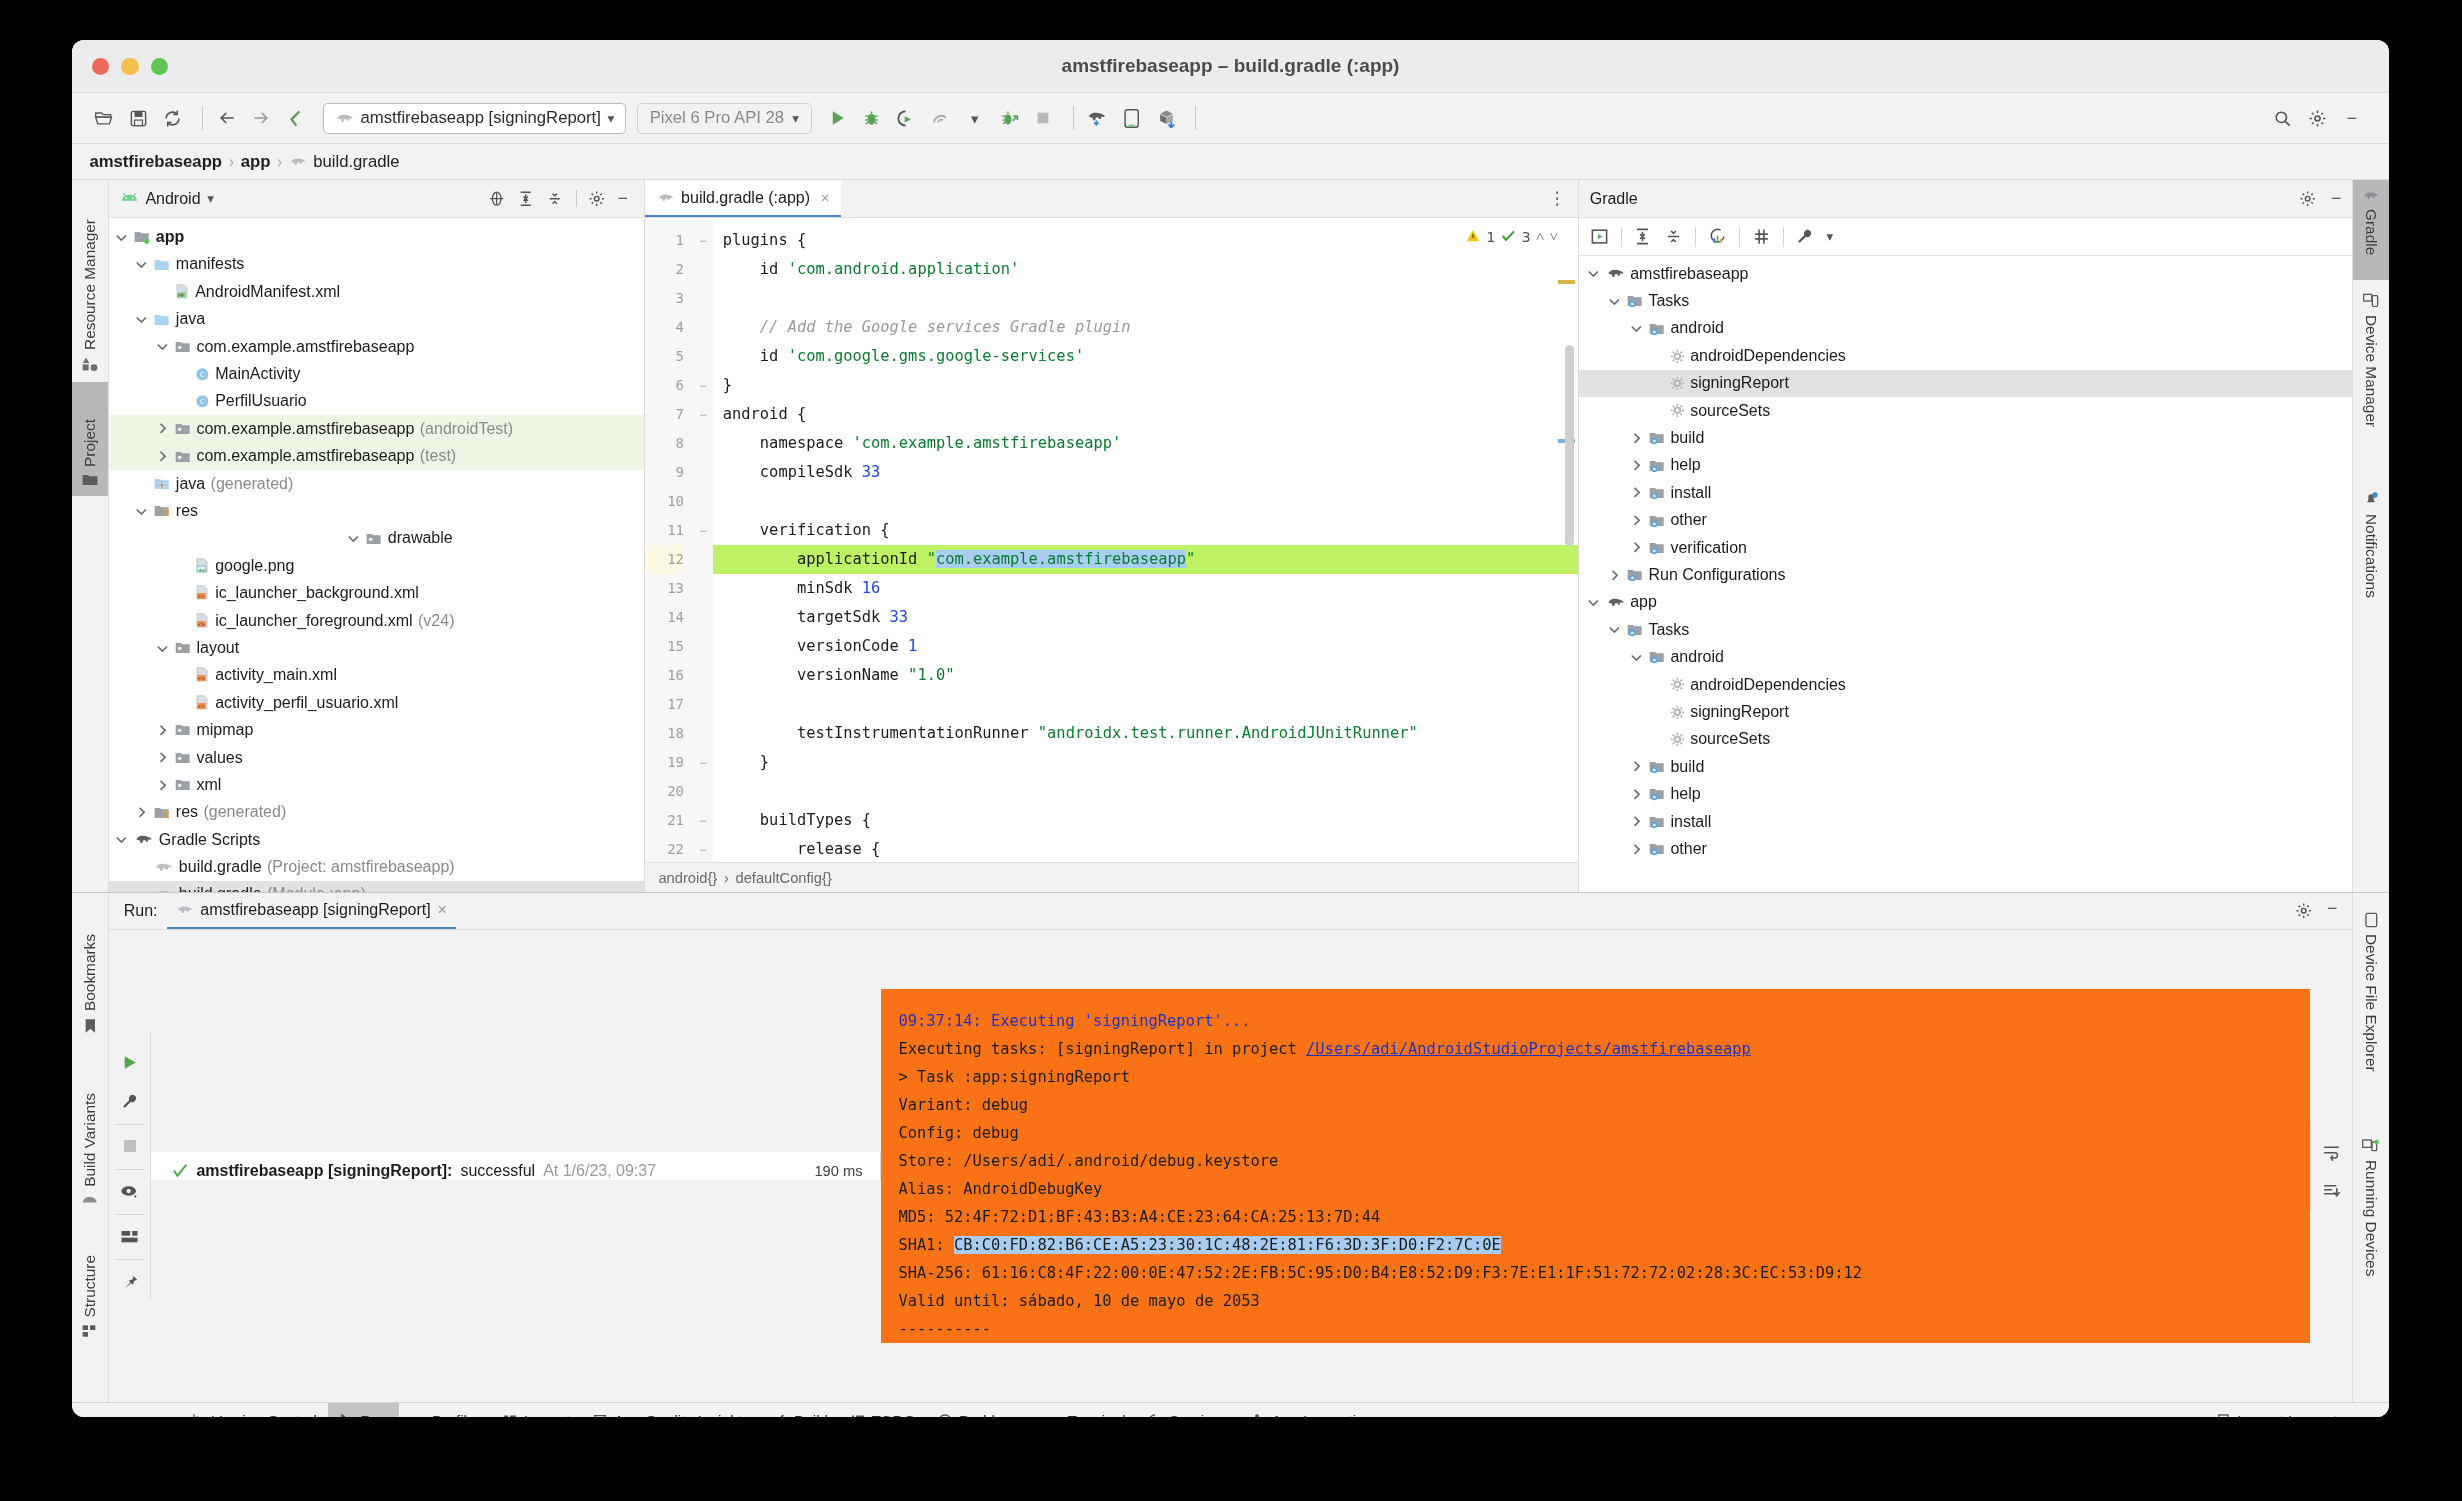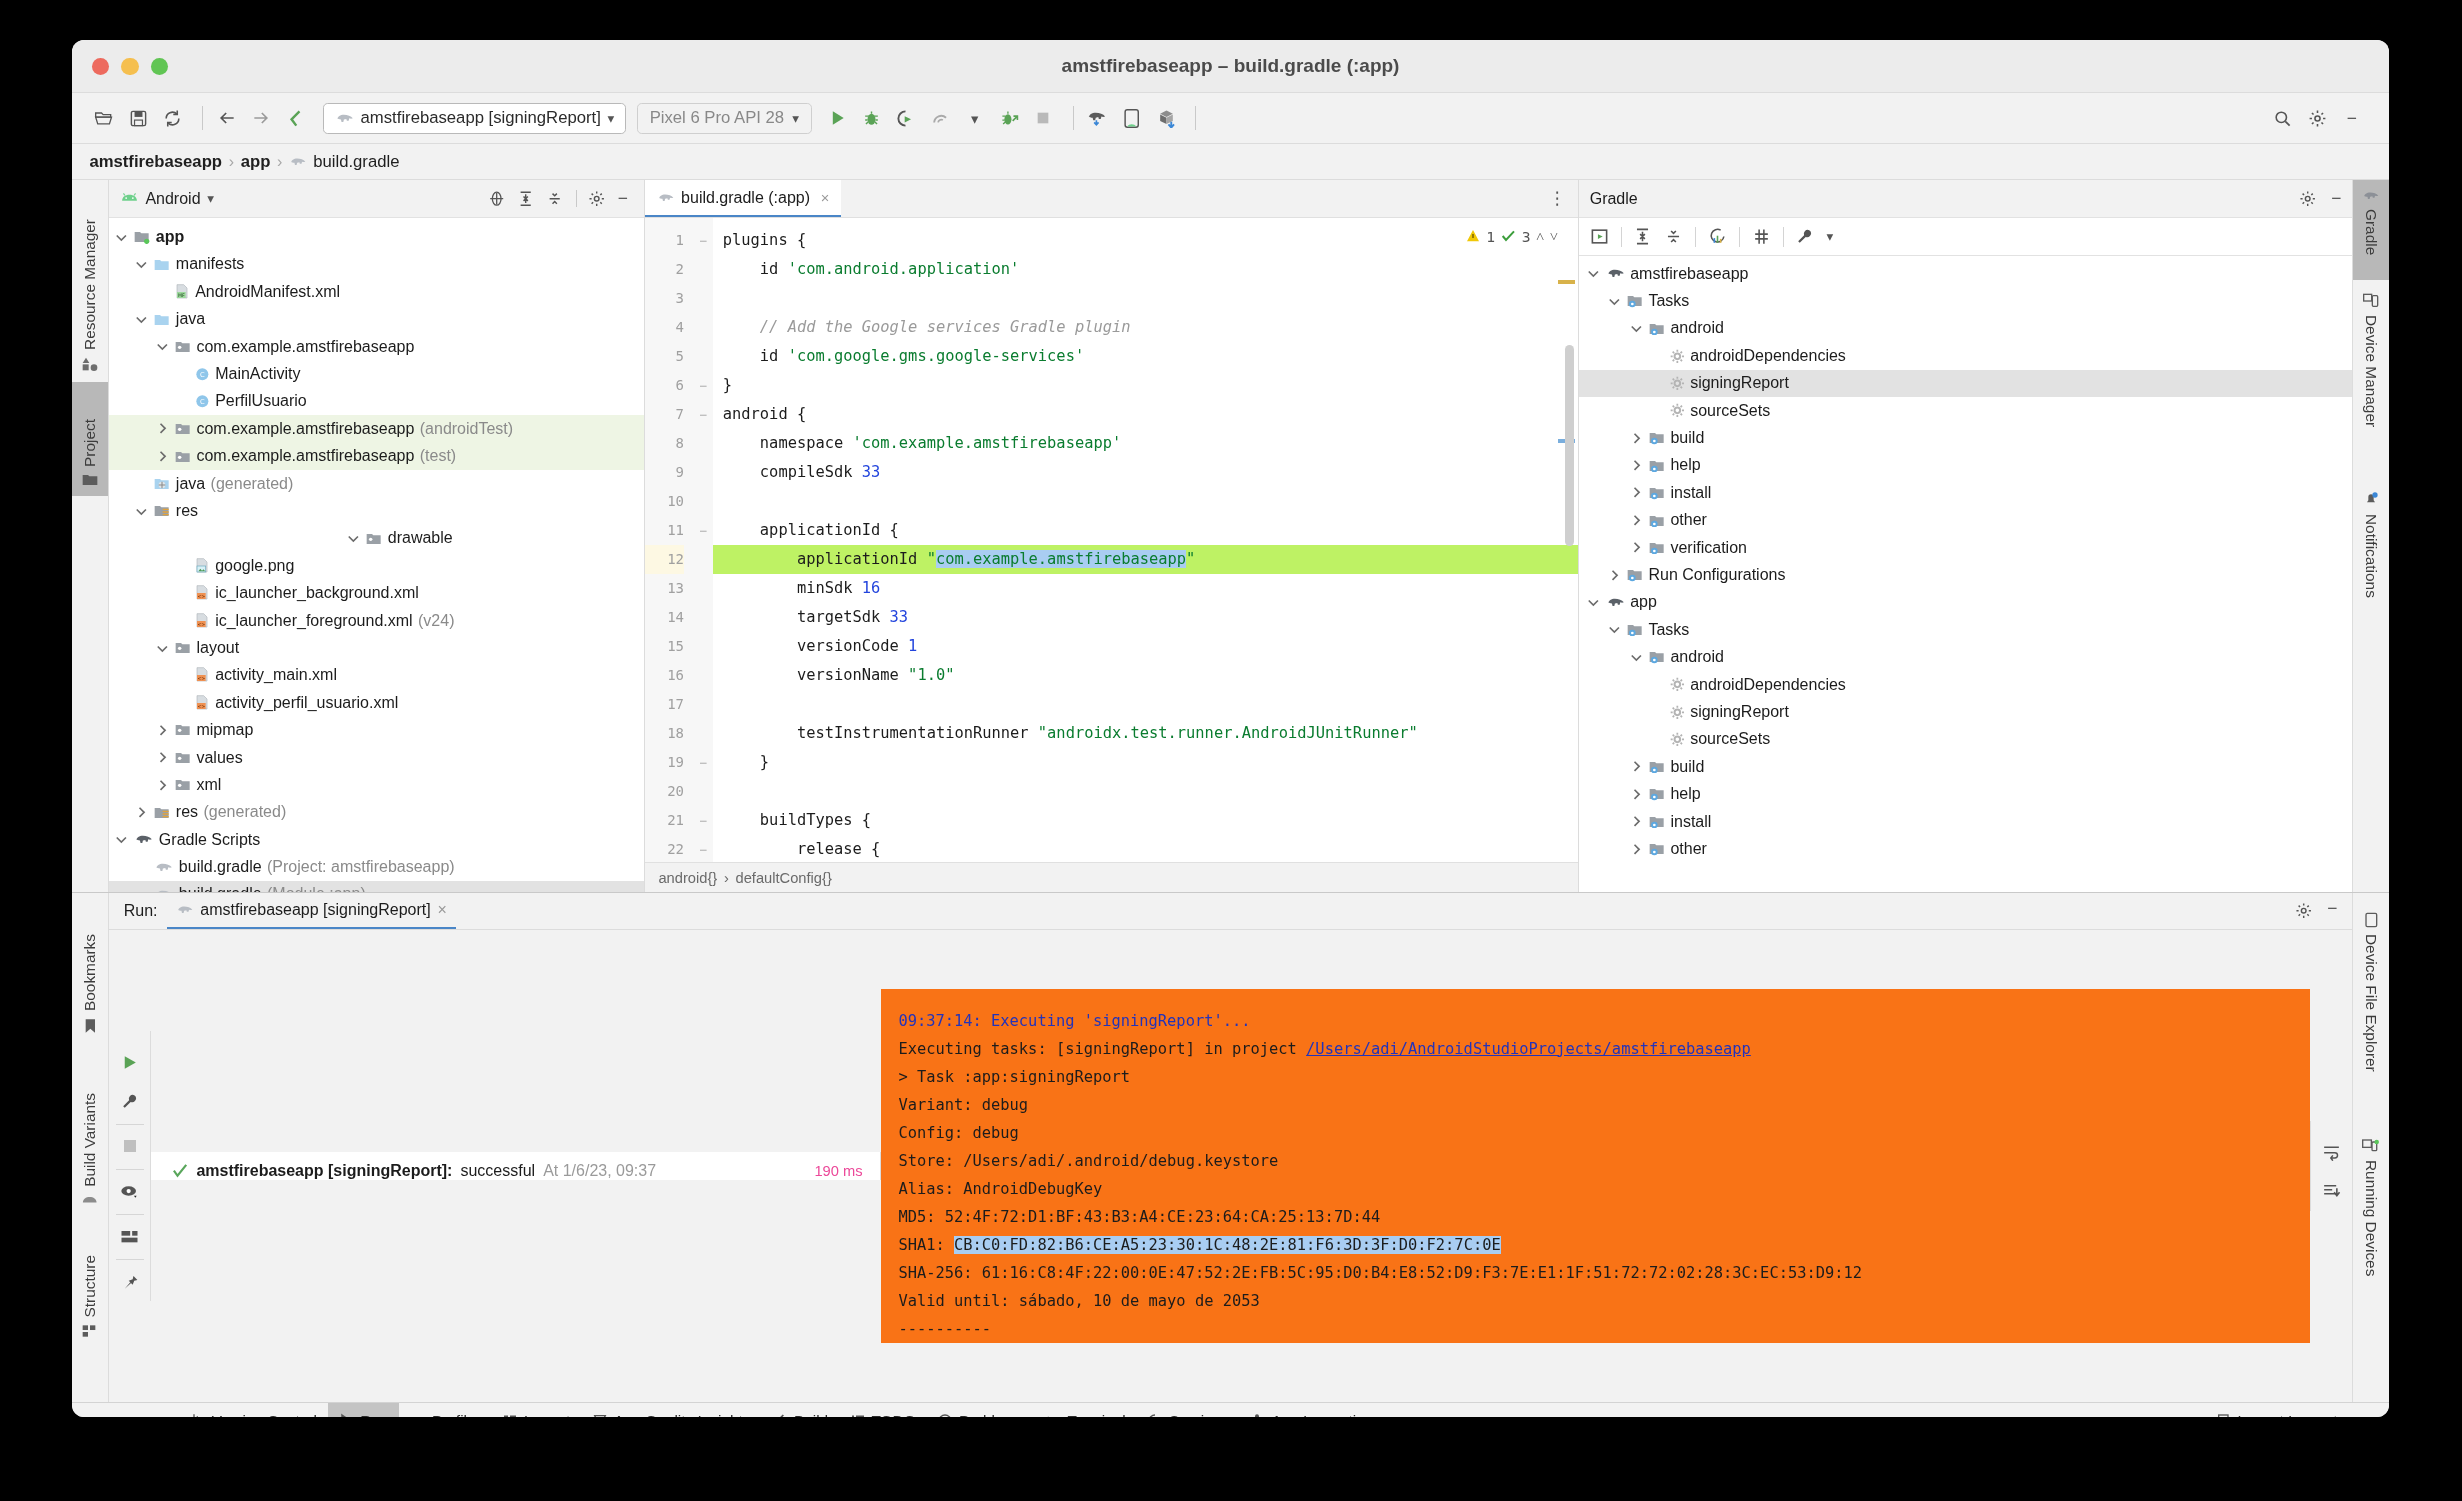--- a/index.html
+++ b/index.html
@@ -99,21 +99,21 @@
   .runhead .lbl{font-size:16px;color:#1c1c1c;}
   .runtab{display:flex;align-items:center;gap:6.7px;padding:0 9.4px;height:36px;font-size:16px;color:#1c1c1c;border-bottom:2px solid #4a86c7;box-sizing:border-box;}
   .runtab .x{color:#9a9a9a;}
   .rungear{margin-left:auto;display:flex;gap:14.7px;padding-right:14.7px;}
   .runbody{display:flex;flex:1;min-height:0;align-items:center;}
   .runside{width:41px;flex:none;background:#f2f2f2;border-right:0.7px solid #dcdcdc;display:flex;flex-direction:column;align-items:center;padding-top:12px;gap:0;}
   .rsitem{height:39px;display:flex;align-items:center;justify-content:center;width:100%;}
   .rssep{width:28px;height:0.7px;background:#d6d6d6;margin:2.7px 0;}
   .runtree{width:729px;flex:none;background:#fff;border-right:0.7px solid #dcdcdc;padding-top:9.4px;}
   .runtree .line{display:flex;align-items:center;gap:8px;padding-left:20px;font-size:16px;}
-  .runtree .ms{margin-left:auto;color:#ec4899;font-size:14.7px;padding-right:17.4px;}
+  .runtree .ms{margin-left:auto;color:#404040;font-size:14.7px;padding-right:17.4px;}
   .console{flex:1;background:#f97316;padding:17.4px 0 0 17.4px;font-family:"DejaVu Sans Mono",monospace;font-size:15.4px;line-height:28px;color:#1c1c1c;overflow:hidden;min-width:0;white-space:pre;}
   .console .blue{color:#2233bb;}
   .console .link{color:#2233bb;text-decoration:underline;}
   .console .hl{background:#a9cdf2;}
   .runright{width:41px;flex:none;background:#f2f2f2;border-left:0.7px solid #dcdcdc;display:flex;flex-direction:column;align-items:center;padding-top:12px;}
 
   
   .tooltabs{height:36px;background:#f2f2f2;border-top:0.7px solid #d3d3d3;display:flex;align-items:center;padding-left:107px;gap:0;}
   .tt{display:flex;align-items:center;gap:6px;padding:0 10.7px;height:36px;font-size:15.4px;color:#2b2b2b;}
   .tt.sel{background:#c4c4c4;}
@@ -633,21 +633,21 @@
             <div class="ln"><span class="">plugins {</span></div>
             <div class="ln"><span class="">    id </span><span class="str">'com.android.application'</span></div>
             <div class="ln"><span class=""></span></div>
             <div class="ln"><span class="cmt">    // Add the Google services Gradle plugin</span></div>
             <div class="ln"><span class="">    id </span><span class="str">'com.google.gms.google-services'</span></div>
             <div class="ln"><span class="">}</span></div>
             <div class="ln"><span class="">android {</span></div>
             <div class="ln"><span class="">    namespace </span><span class="str">'com.example.amstfirebaseapp'</span></div>
             <div class="ln"><span class="">    compileSdk </span><span class="num">33</span></div>
             <div class="ln"><span class=""></span></div>
-            <div class="ln"><span class="">    applicationId {</span></div>
+            <div class="ln"><span class="">    verification {</span></div>
             <div class="ln cur"><span class="">        applicationId </span><span class="str">"</span><span class="str sel">com.example.amstfirebaseapp</span><span class="str">"</span></div>
             <div class="ln"><span class="">        minSdk </span><span class="num">16</span></div>
             <div class="ln"><span class="">        targetSdk </span><span class="num">33</span></div>
             <div class="ln"><span class="">        versionCode </span><span class="num">1</span></div>
             <div class="ln"><span class="">        versionName </span><span class="str">"1.0"</span></div>
             <div class="ln"><span class=""></span></div>
             <div class="ln"><span class="">        testInstrumentationRunner </span><span class="str">"androidx.test.runner.AndroidJUnitRunner"</span></div>
             <div class="ln"><span class="">    }</span></div>
             <div class="ln"><span class=""></span></div>
             <div class="ln"><span class="">    buildTypes {</span></div>

